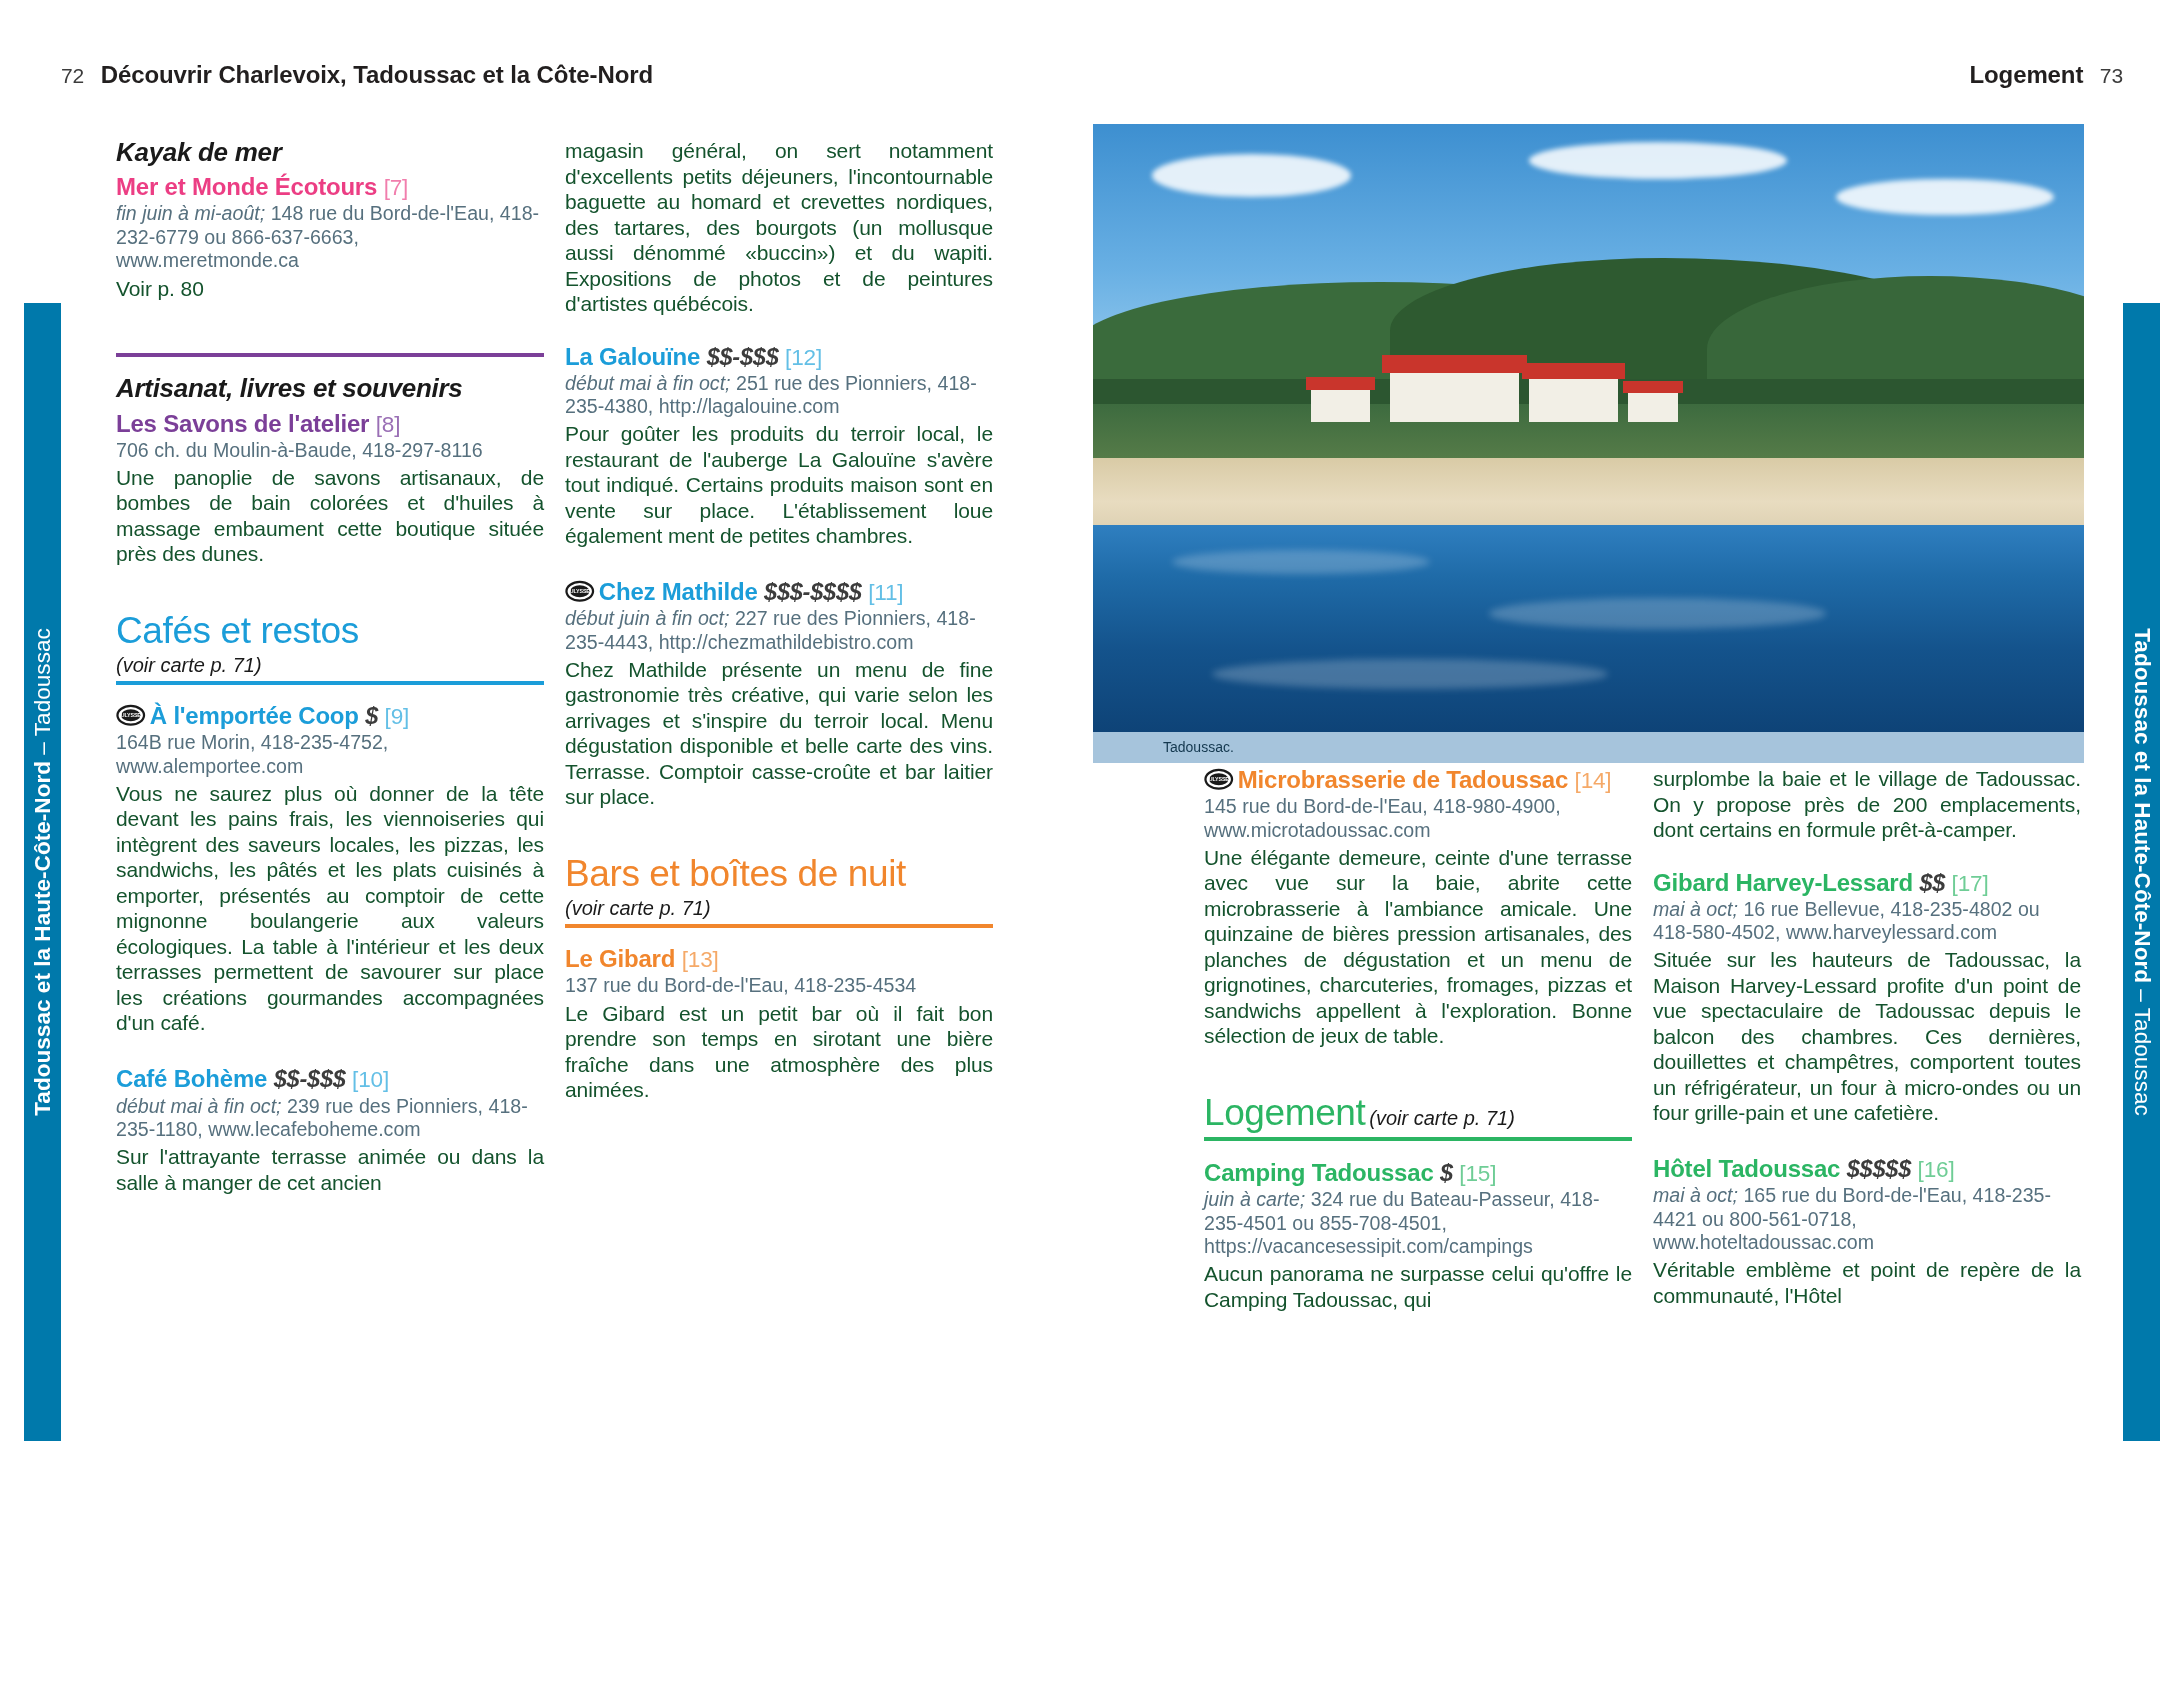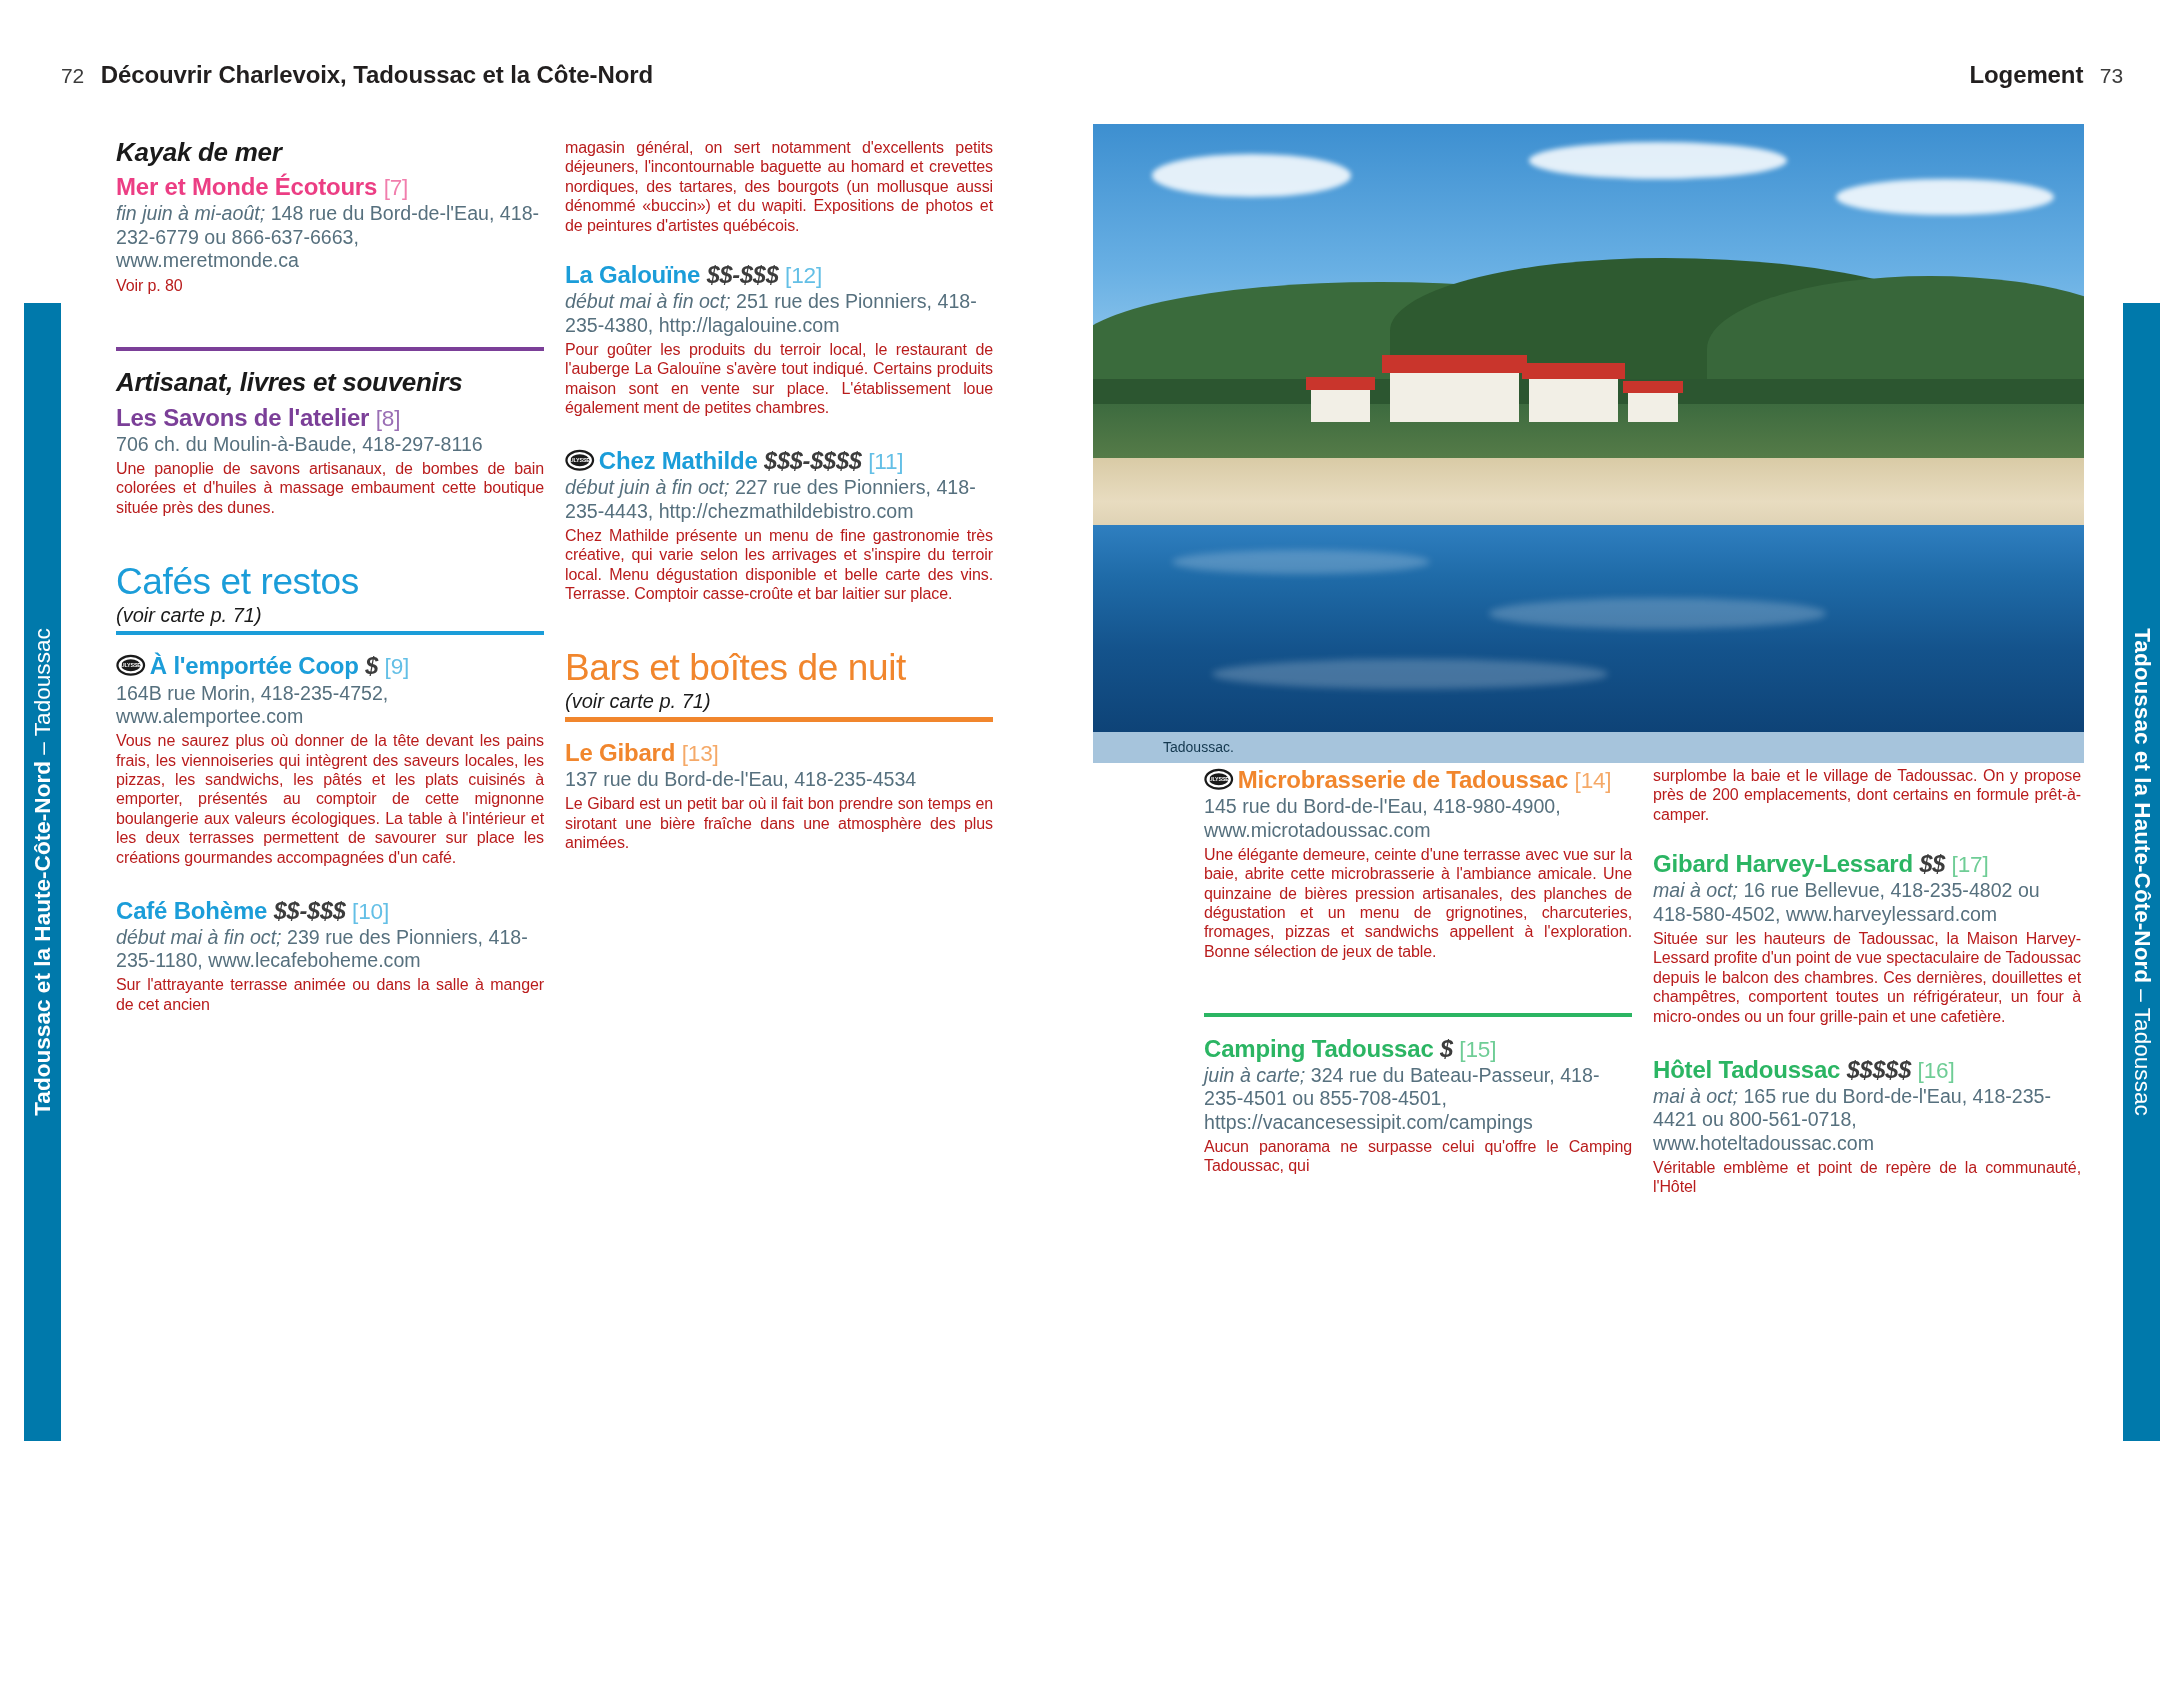--- a/index.html
+++ b/index.html
@@ -52,21 +52,21 @@
   .sec-hd .ttl{font-size:37px;font-weight:normal;letter-spacing:-0.4px;}
   .sec-hd .note{font-size:20px;font-style:italic;color:#1a1a1a;font-weight:normal;}
   .sec-rule{height:4.3px;margin-top:6px;margin-bottom:17.4px;}
 
   .entry{margin:0 0 3.5px 0;}
   .ent-name{font-size:24px;font-weight:bold;line-height:1.16;letter-spacing:-0.2px;}
   .price{color:#3c3c3c;font-weight:bold;font-style:italic;font-size:23.5px;}
   .num{font-weight:normal;font-size:22.6px;}
   .meta{font-size:19.6px;color:#56707e;line-height:1.2;margin:0.9px 0 2.6px 0;}
   .meta .it{font-style:italic;}
-  .body{font-size:16px;color:#b91c1c;line-height:1.215;text-align:justify;margin:0;
+  .body{font-size:21px;color:#14532d;line-height:1.215;text-align:justify;margin:0;
         letter-spacing:-0.1px;}
   .gap-m{height:26px;}
   .gap-l{height:42px;}
 
   
   .c-purple{color:#7b3f98;} .r-purple{background:#7b3f98;}
   .c-cyan{color:#1b9dd9;}   .r-cyan{background:#1b9dd9;}
   .c-orange{color:#f1862d;} .r-orange{background:#f1862d;}
   .c-green{color:#2bb563;}  .r-green{background:#2bb563;}
   .c-pink{color:#ec3e84;}
@@ -290,20 +290,24 @@
           </span><span>Microbrasserie de Tadoussac</span>
           <span class="num n-orange">[14]</span>
         </div>
         <div class="meta">145 rue du Bord-de-l'Eau, 418-980-4900, www.microtadoussac.com</div>
         <p class="body">Une élégante demeure, ceinte d'une terrasse avec vue sur la baie, abrite cette microbrasserie à l'ambiance amicale. Une quinzaine de bières pression artisanales, des planches de dégustation et un menu de grignotines, charcuteries, fromages, pizzas et sandwichs appellent à l'exploration. Bonne sélection de jeux de table.</p>
       </div>
 
       <div class="gap-l"></div>
 
       <div>
+        <div class="sec-hd">
+          <span class="ttl c-green">Logement</span>
+          <span class="note">(voir carte p. 71)</span>
+        </div>
         <div class="sec-rule r-green"></div>
       </div>
 
       <div class="entry">
         <div class="ent-name c-green">
           <span>Camping Tadoussac</span>
           <span class="price">$</span>
           <span class="num n-green">[15]</span>
         </div>
         <div class="meta"><span class="it">juin à carte;</span><span> 324 rue du Bateau-Passeur, 418-235-4501 ou 855-708-4501, https://vacancesessipit.com/campings</span></div>

